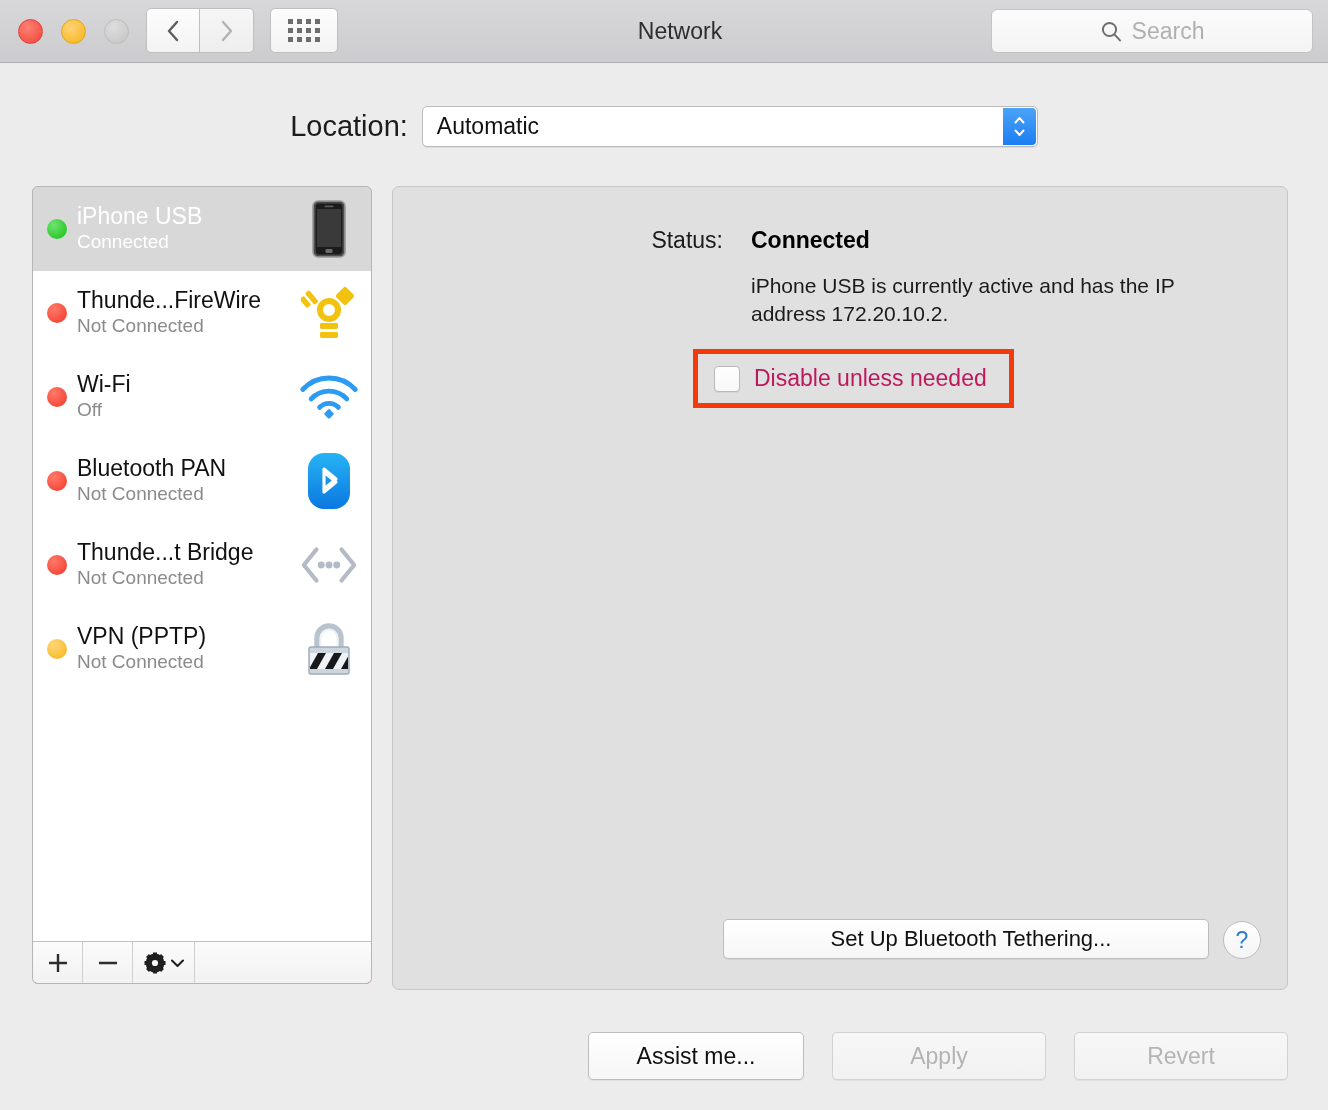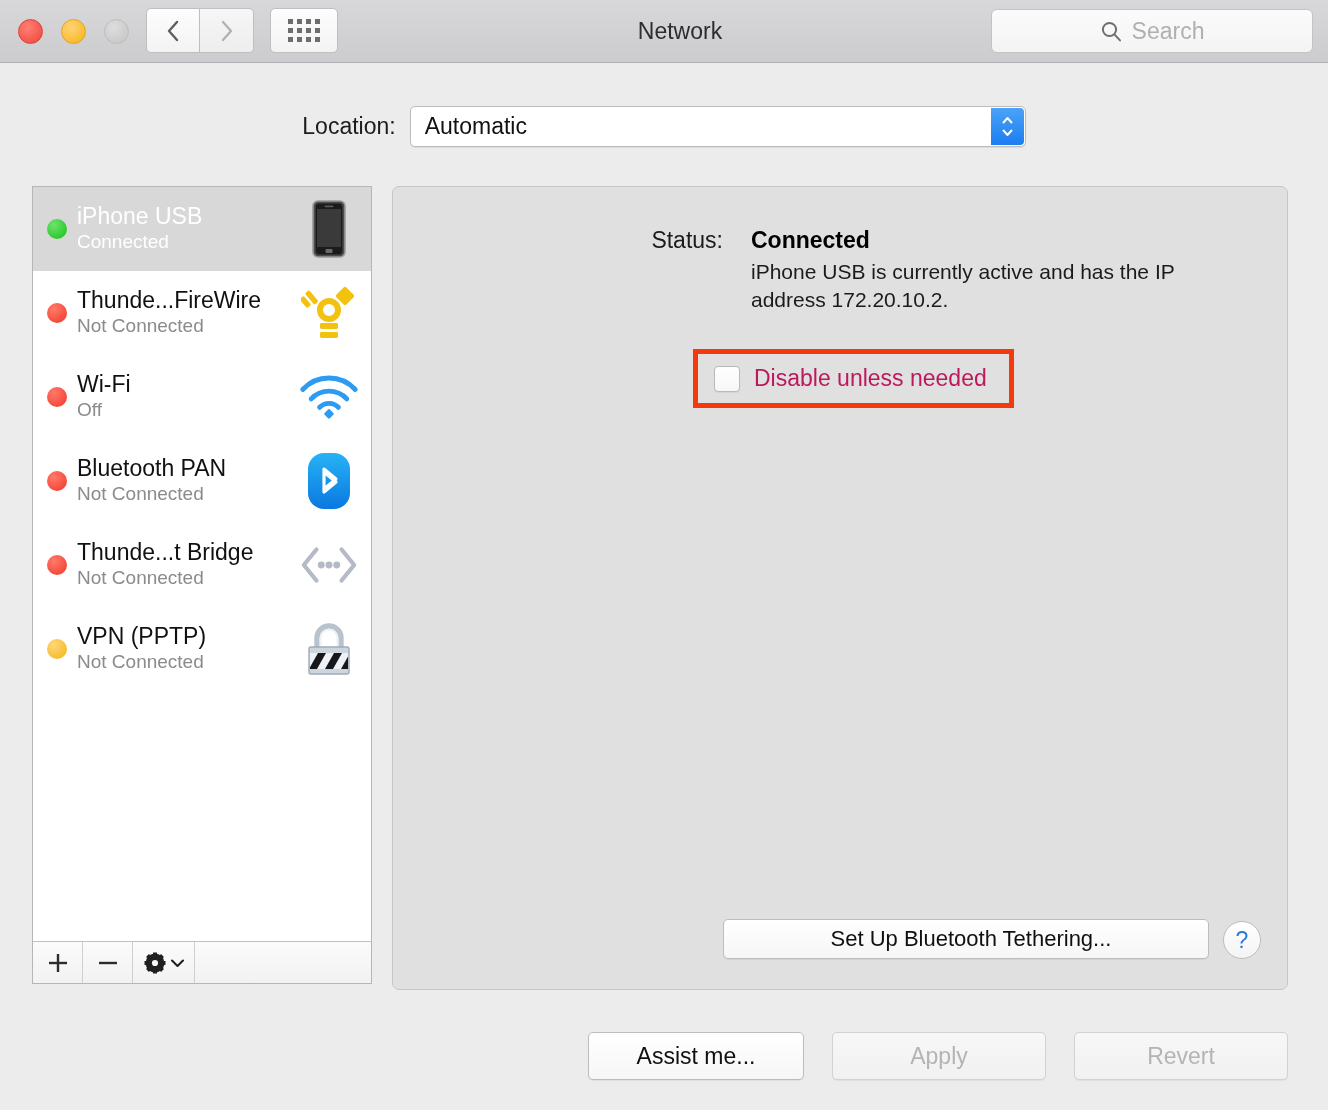--- a/index.html
+++ b/index.html
@@ -55,42 +55,42 @@
     position: absolute; top: 9px; right: 15px;
     width: 322px; height: 44px; border-radius: 6px;
     background: linear-gradient(to bottom, #fbfbfb, #f4f4f4);
     border: 1px solid #c3c3c3;
     display: flex; align-items: center; justify-content: center; gap: 10px;
   }
   .searchfield .ph { font-size: 23px; color: #b0b0b0; }
 
   
   .loc-row { position: absolute; top: 106px; left: 0; width: 1328px; display: flex; align-items: center; justify-content: center; }
-  .loc-label { font-size: 23px; color: #1c1c1c; margin-right: 14px; }
+  .loc-label { font-size: 29px; color: #1c1c1c; margin-right: 14px; }
   .popup {
     width: 616px; height: 41px; border-radius: 5px;
     background: #fff; border: 1px solid #bcbcbc;
     display: flex; align-items: center;
     position: relative;
     box-shadow: 0 1px 1px rgba(0,0,0,.07);
   }
   .popup .val { font-size: 23px; color: #111; padding-left: 14px; }
   .popup .arrows {
     position: absolute; right: 1px; top: 1px; width: 33px; height: 37px;
     border-radius: 0 4px 4px 0;
     background: linear-gradient(to bottom, #4ca3f7, #1a7df2);
     display: flex; flex-direction: column; align-items: center; justify-content: center; gap: 3px;
   }
 
   
   .sidebar {
     position: absolute; left: 32px; top: 186px;
     width: 340px; height: 798px;
     background: #c2410c; border: 1px solid #b6b6b6;
-    border-radius: 0; overflow: hidden;
+    border-radius: 6px; overflow: hidden;
   }
   .svc-list { position: absolute; left: 0; top: 0; right: 0; bottom: 42px; background:#fff; }
   .svc {
     position: relative; height: 84px;
     display: flex; align-items: center; padding: 0 12px 0 14px;
   }
   .svc.selected { background: #d8d8d8; }
   .svc .dot { width: 20px; height: 20px; border-radius: 50%; flex: 0 0 20px; margin-right: 10px; }
   .dot.green  { background: radial-gradient(circle at 35% 30%, #6ee26e, #2ecb2e 70%, #21b521); }
   .dot.red    { background: radial-gradient(circle at 35% 30%, #ff7a6a, #f74a3b 70%, #ea3c2c); }
@@ -117,21 +117,21 @@
   
   .detail {
     position: absolute; left: 392px; top: 186px;
     width: 896px; height: 804px;
     background: #e0e0e0; border: 1px solid #c6c6c6; border-radius: 7px;
   }
   .status-row { position: absolute; left: 0; top: 40px; width: 100%; display: flex; }
   .status-label { width: 330px; text-align: right; font-size: 23px; color: #1b1b1b; padding-right: 0; }
   .status-val { margin-left: 28px; }
   .status-val .big { font-size: 23px; font-weight: bold; color: #000; }
-  .status-val .desc { font-size: 21px; color: #1b1b1b; line-height: 1.32; margin-top: 4px; width: 480px; }
+  .status-val .desc { font-size: 21px; color: #1b1b1b; line-height: 1.32; margin-top: 18px; width: 480px; }
 
   .cb-annot {
     position: absolute; left: 300px; top: 162px;
     border: 5px solid #f23a0c; background: transparent;
     padding: 11px 22px 11px 16px;
     display: inline-flex; align-items: center; gap: 14px;
   }
   .checkbox {
     width: 26px; height: 26px; border-radius: 4px;
     background: linear-gradient(to bottom,#ffffff,#f7f7f7);

